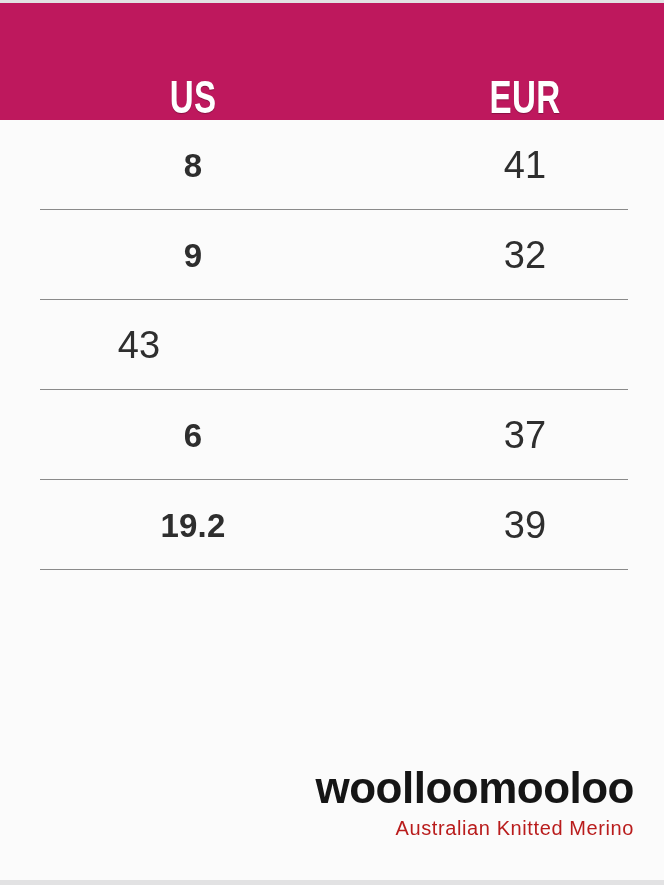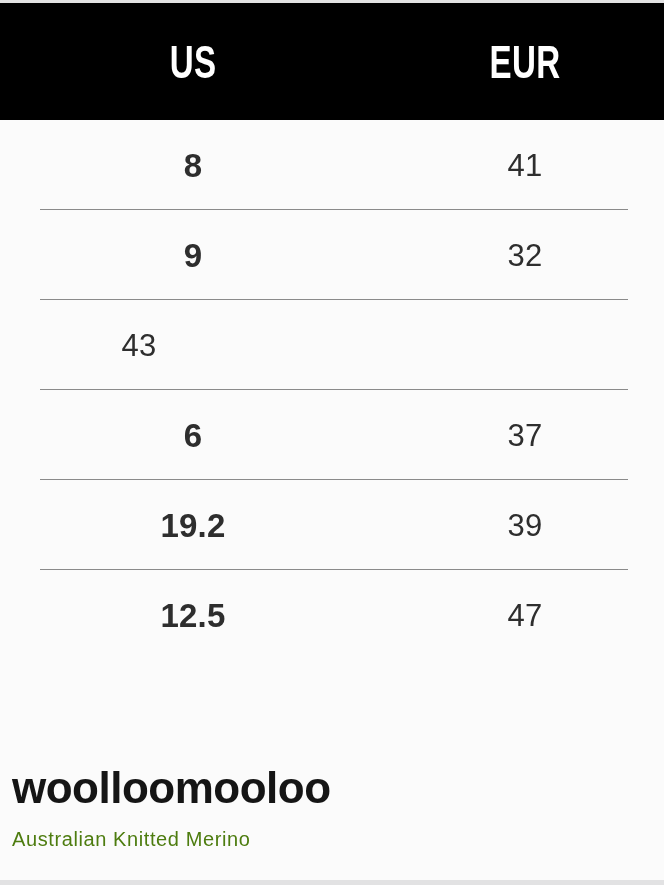--- a/index.html
+++ b/index.html
@@ -36,23 +36,23 @@
     height: 5px;
     background: #e2e2e3;
   }
 
   
   .chart-header {
     position: absolute;
     top: 3px; left: 0;
     width: 664px;
     height: 117px;
-    background: #000000;
+    background: #be185d;
     display: flex;
-    align-items: center;
+    align-items: flex-end;
   }
   .chart-header .col {
     flex: 0 0 auto;
     text-align: center;
     color: #ffffff;
     font-size: 46px;
     font-weight: 700;
     letter-spacing: 0.5px;
     line-height: 1;
     transform: scaleX(0.72);
@@ -80,56 +80,56 @@
     color: #2e2e2e;
   }
   .cell-us {
     width: 386px;
     font-size: 33px;
     font-weight: 700;
     letter-spacing: 0.2px;
   }
   .cell-eur {
     width: 278px;
-    font-size: 31px;
+    font-size: 38px;
     font-weight: 400;
     color: #3a3a3a;
     letter-spacing: 0.2px;
   }
   
   .chart-row.with-rule::after {
     content: "";
     position: absolute;
     left: 40px;
     right: 36px;
     bottom: 0;
     height: 1px;
     background: #8a8a8a;
   }
 
   
   .brand {
     position: absolute;
-    left: 12px;
+    left: 4px;
     top: 765px;
     width: 630px;
-    text-align: left;
+    text-align: right;
   }
   .brand-wordmark {
     font-size: 44px;
     font-weight: 700;
     color: #151515;
     letter-spacing: -0.5px;
     line-height: 1.05;
   }
   .brand-tagline {
-    margin-top: 17px;
+    margin-top: 6px;
     font-size: 20px;
     font-weight: 400;
-    color: #4d7c0f;
+    color: #b91c1c;
     letter-spacing: 0.6px;
     line-height: 1.1;
   }
 </style>
 </head>
 <body>
 
 <div class="size-chart">
 
   <div class="edge-strip-top"></div>
@@ -159,24 +159,20 @@
       <div class="cell cell-us">6</div>
       <div class="cell cell-eur">37</div>
     </div>
 
     <div class="chart-row with-rule">
       <div class="cell cell-us">19.2</div>
       <div class="cell cell-eur">39</div>
     </div>
 
 
-    <div class="chart-row">
-      <div class="cell cell-us">12.5</div>
-      <div class="cell cell-eur">47</div>
-    </div>
 
   </div>
 
   <div class="brand">
     <div class="brand-wordmark">woolloomooloo</div>
     <div class="brand-tagline">Australian Knitted Merino</div>
   </div>
 
   <div class="edge-strip-bottom"></div>
 

